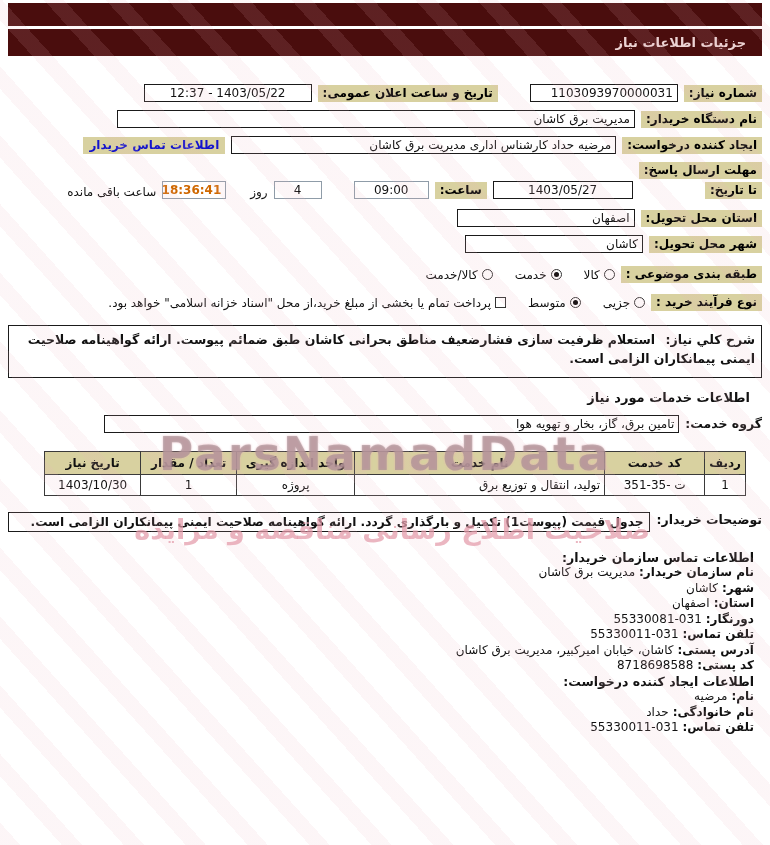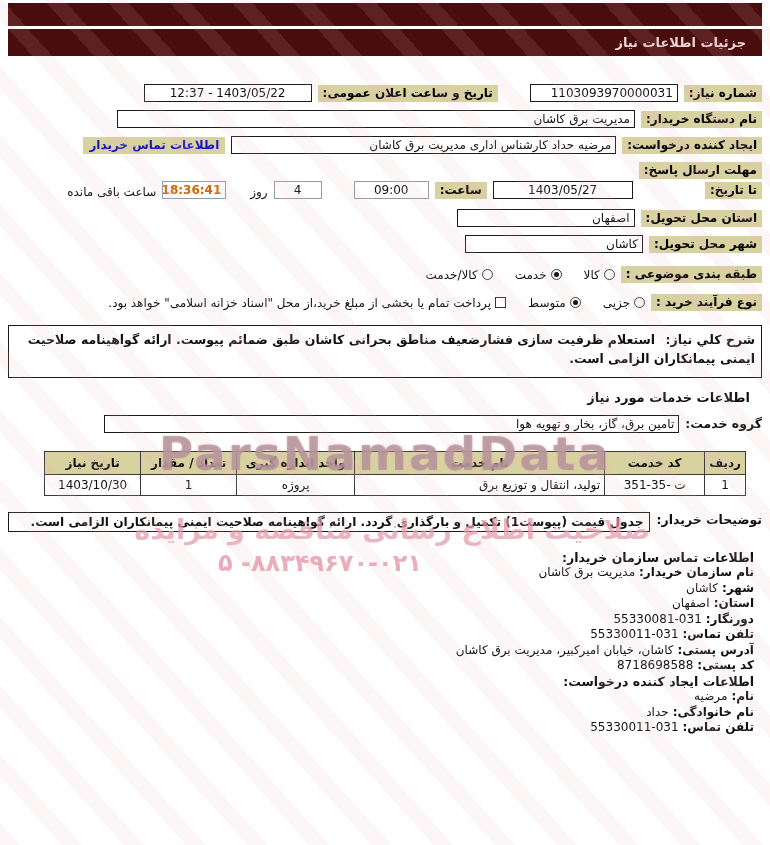--- a/index.html
+++ b/index.html
@@ -74,21 +74,20 @@
   .ctitle { font-weight:700; font-size:12.5px; }
 </style>
 </head>
 <body>
 
 <div id="page">
 
   <div class="wm-stripes"></div>
   <div class="wm-brand">ParsNamadData</div>
   <div class="wm-tagline">صلاحیت اطلاع رسانی مناقصه و مزایده</div>
-  <div class="wm-phone">۵ -۸۸۳۴۹۶۷۰-۰۲۱</div>
 
   <div class="bar-top"></div>
   <div class="bar-main">
     <span>جزئیات اطلاعات نیاز</span>
   </div>
 
   <div class="form">
 
     <div class="frow">
       <span class="chip">شماره نیاز:</span>

